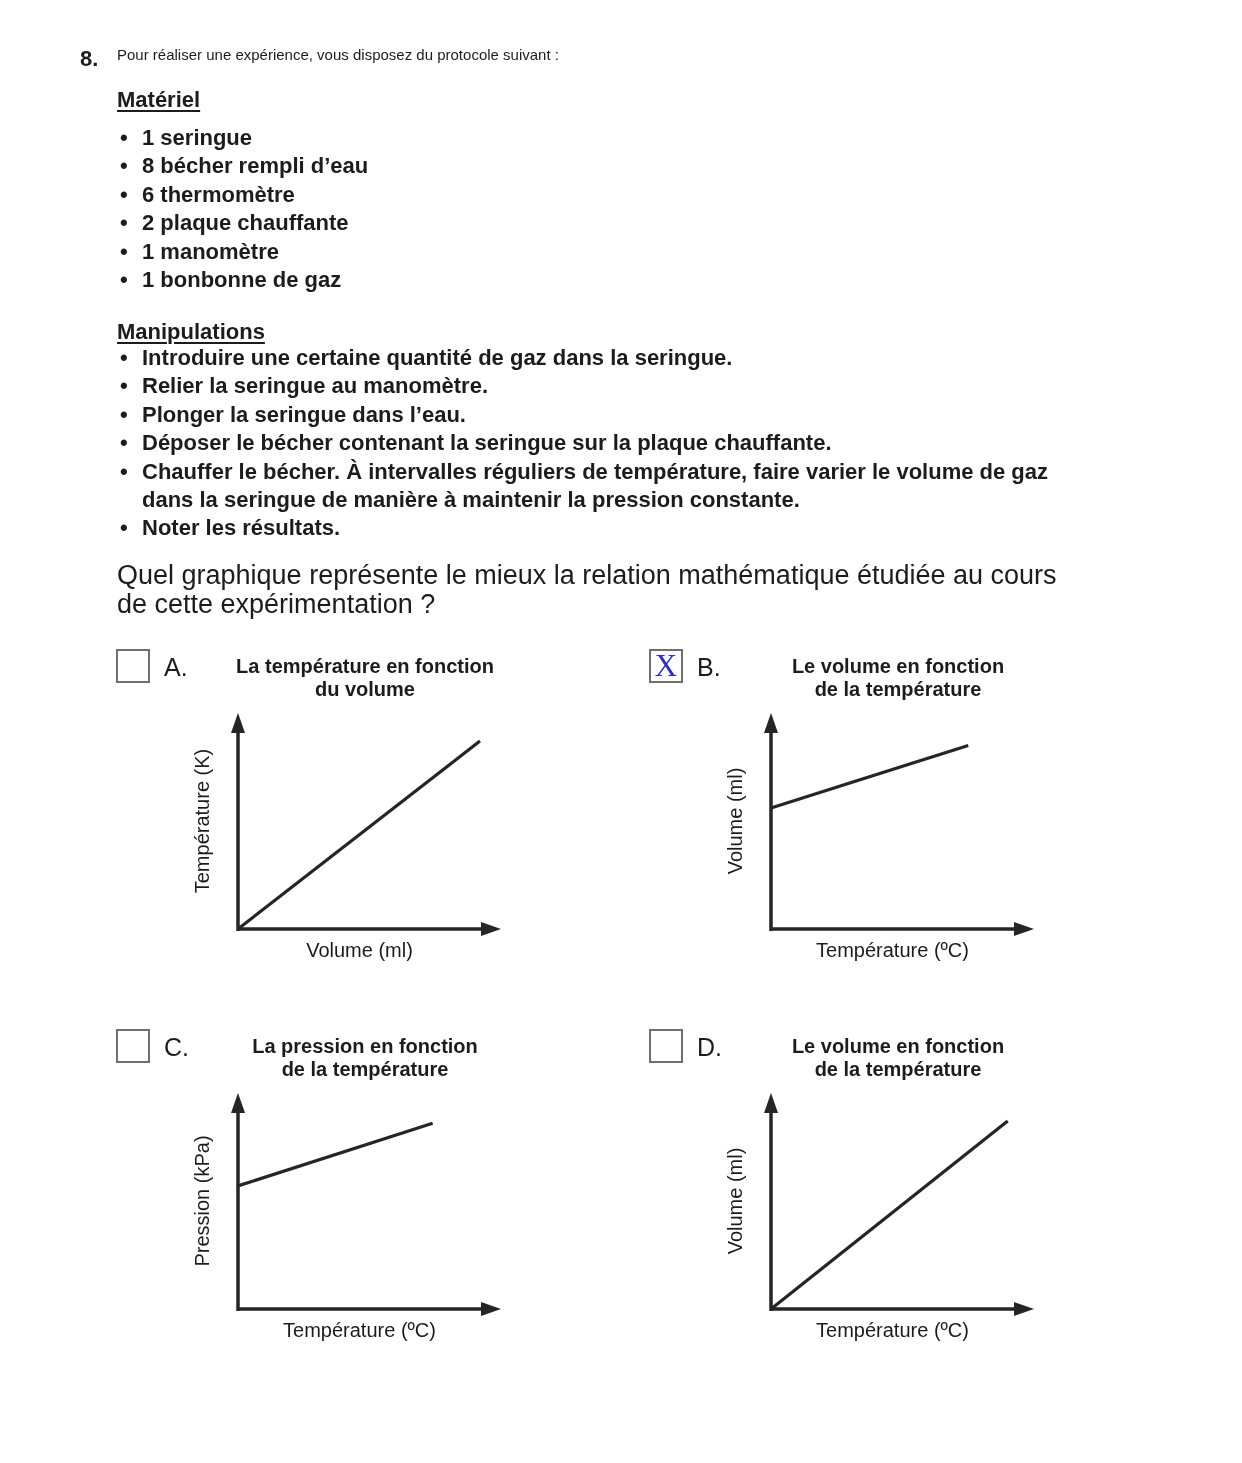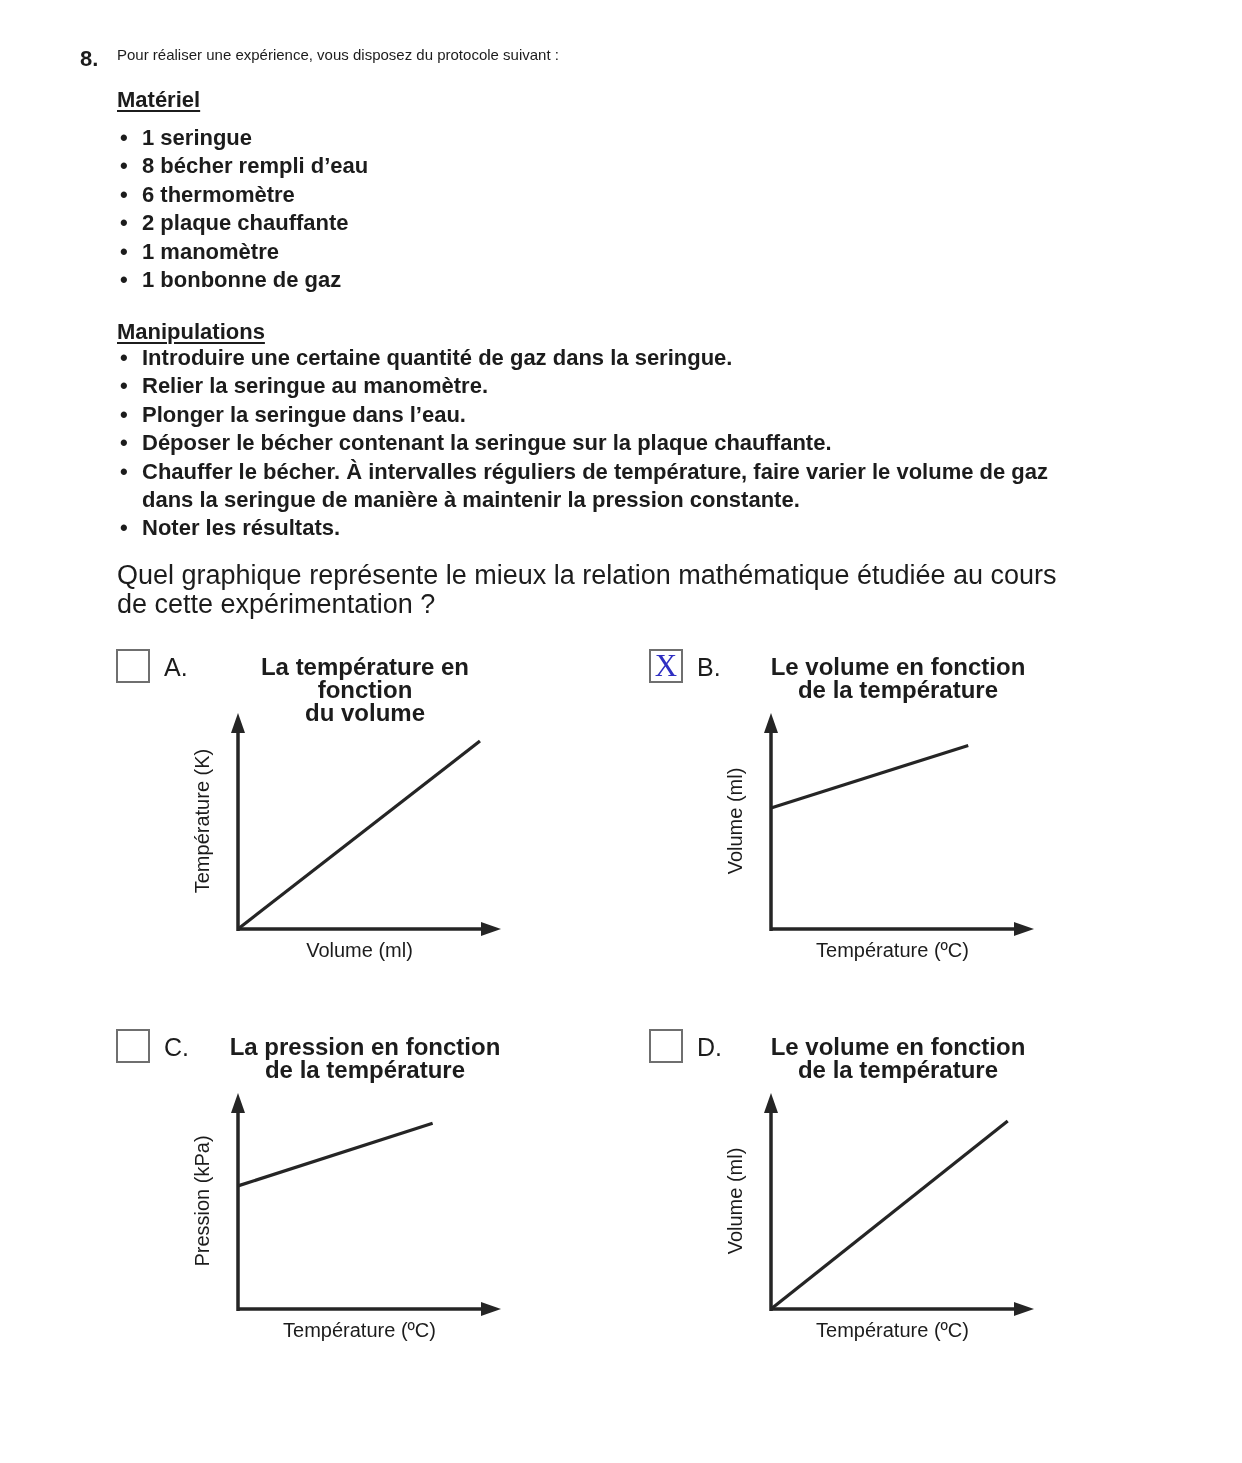--- a/index.html
+++ b/index.html
@@ -20,21 +20,21 @@
   .option{position:absolute;width:520px;height:378px;}
   #option-a{left:100px;top:645px;}
   #option-b{left:633px;top:645px;}
   #option-c{left:100px;top:1025px;}
   #option-d{left:633px;top:1025px;}
   .checkbox{position:absolute;left:16px;top:4px;width:30px;height:30px;border:2px solid #6f6f6f;
             background:#fff;display:flex;align-items:center;justify-content:center;}
   .mark{font-family:"Liberation Serif",serif;font-size:31px;line-height:1;transform:translateY(-1px);}
   .opt-letter{position:absolute;left:64px;top:7px;font-size:25px;line-height:1.2;}
   .opt-title{position:absolute;left:114px;top:10px;width:302px;text-align:center;
-             font-size:24px;font-weight:bold;line-height:23px;white-space:pre-line;}
+             font-size:20px;font-weight:bold;line-height:23px;white-space:pre-line;}
   .chart{position:absolute;left:86px;top:42px;width:330px;height:300px;}
   .chart svg text{font-family:"Liberation Sans",sans-serif;}
 </style>
 </head>
 <body>
 
 <div class="page">
 
   <div class="qnum">8.</div>
   <div class="qtext">Pour réaliser une expérience, vous disposez du protocole suivant :</div>

